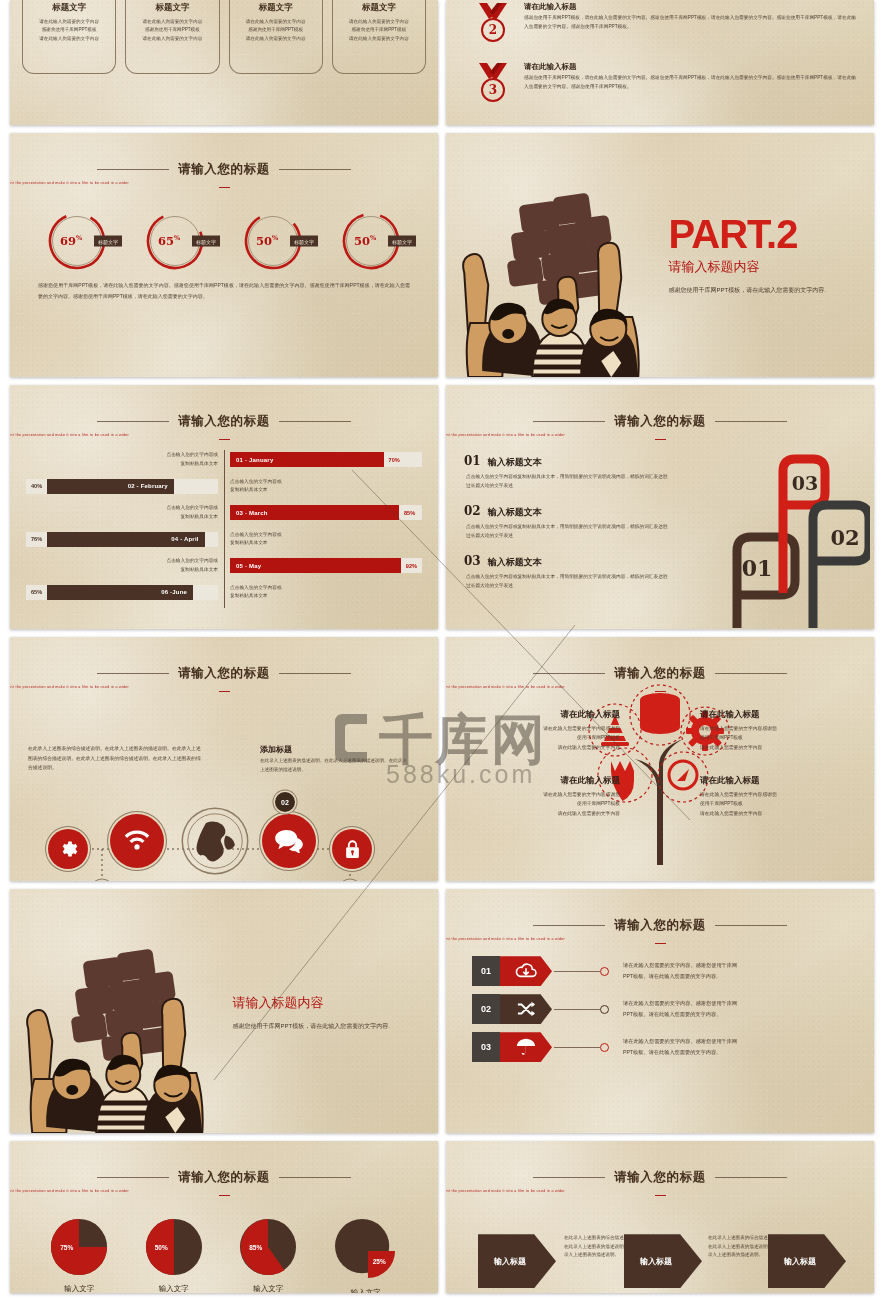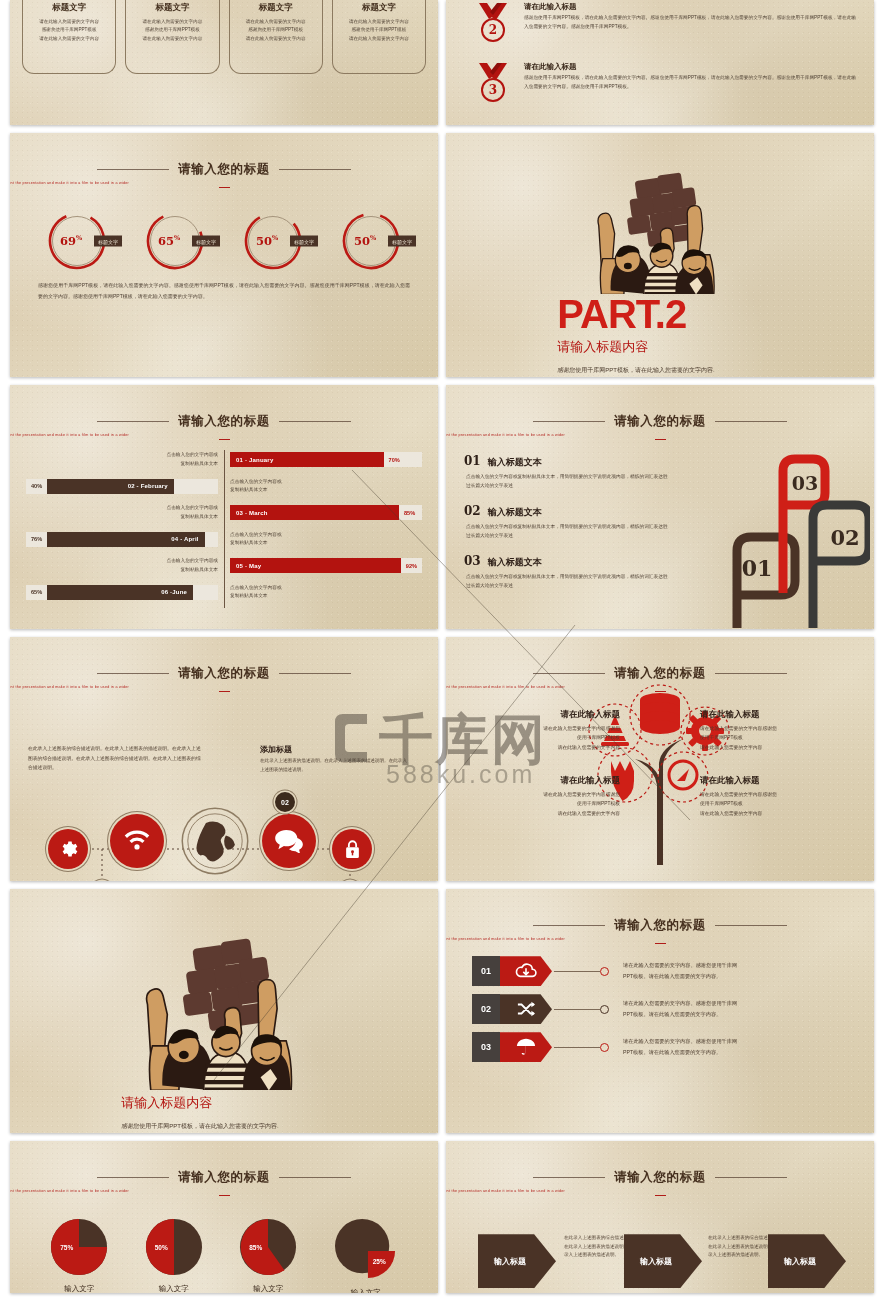--- a/index.html
+++ b/index.html
@@ -92,21 +92,21 @@
   }
   .donut .pv sup { font-size:6.5px; }
   .donut .tag {
     position:absolute; right:-14px; top:50%; transform:translateY(-50%);
     background:#4a3326; color:#f2e9d8; font-size:5px; padding:2.5px 4px; z-index:4; white-space:nowrap;
   }
   .sub-title { text-align:center; font-family:"DejaVu Serif",serif; font-weight:700; font-size:10.5px; color:#3c2a1c; margin-top:26px; }
   .sub-body { font-size:5px; line-height:2.1; color:#4f4134; padding:8px 28px 0; text-align:justify; }
 
   
-  .part { display:flex; height:100%; align-items:center;flex-direction:column; }
+  .part { display:flex; height:100%; align-items:center; }
   .part .art { width:52%; height:100%; position:relative; }
   .part .txt { width:48%; padding-right:16px; }
   .part .big { font-size:40px; font-weight:700; color:#cf1f17; letter-spacing:-1px; line-height:1; }
   .part .cn { font-family:"DejaVu Serif",serif; font-size:13px; color:#b3130f; margin-top:4px; }
   .part .desc { font-size:6px; line-height:2.1; color:#4a3a2c; margin-top:8px; }
 
   
   .fistart { position:absolute; left:0; bottom:0; width:100%; height:100%; }
 
   

